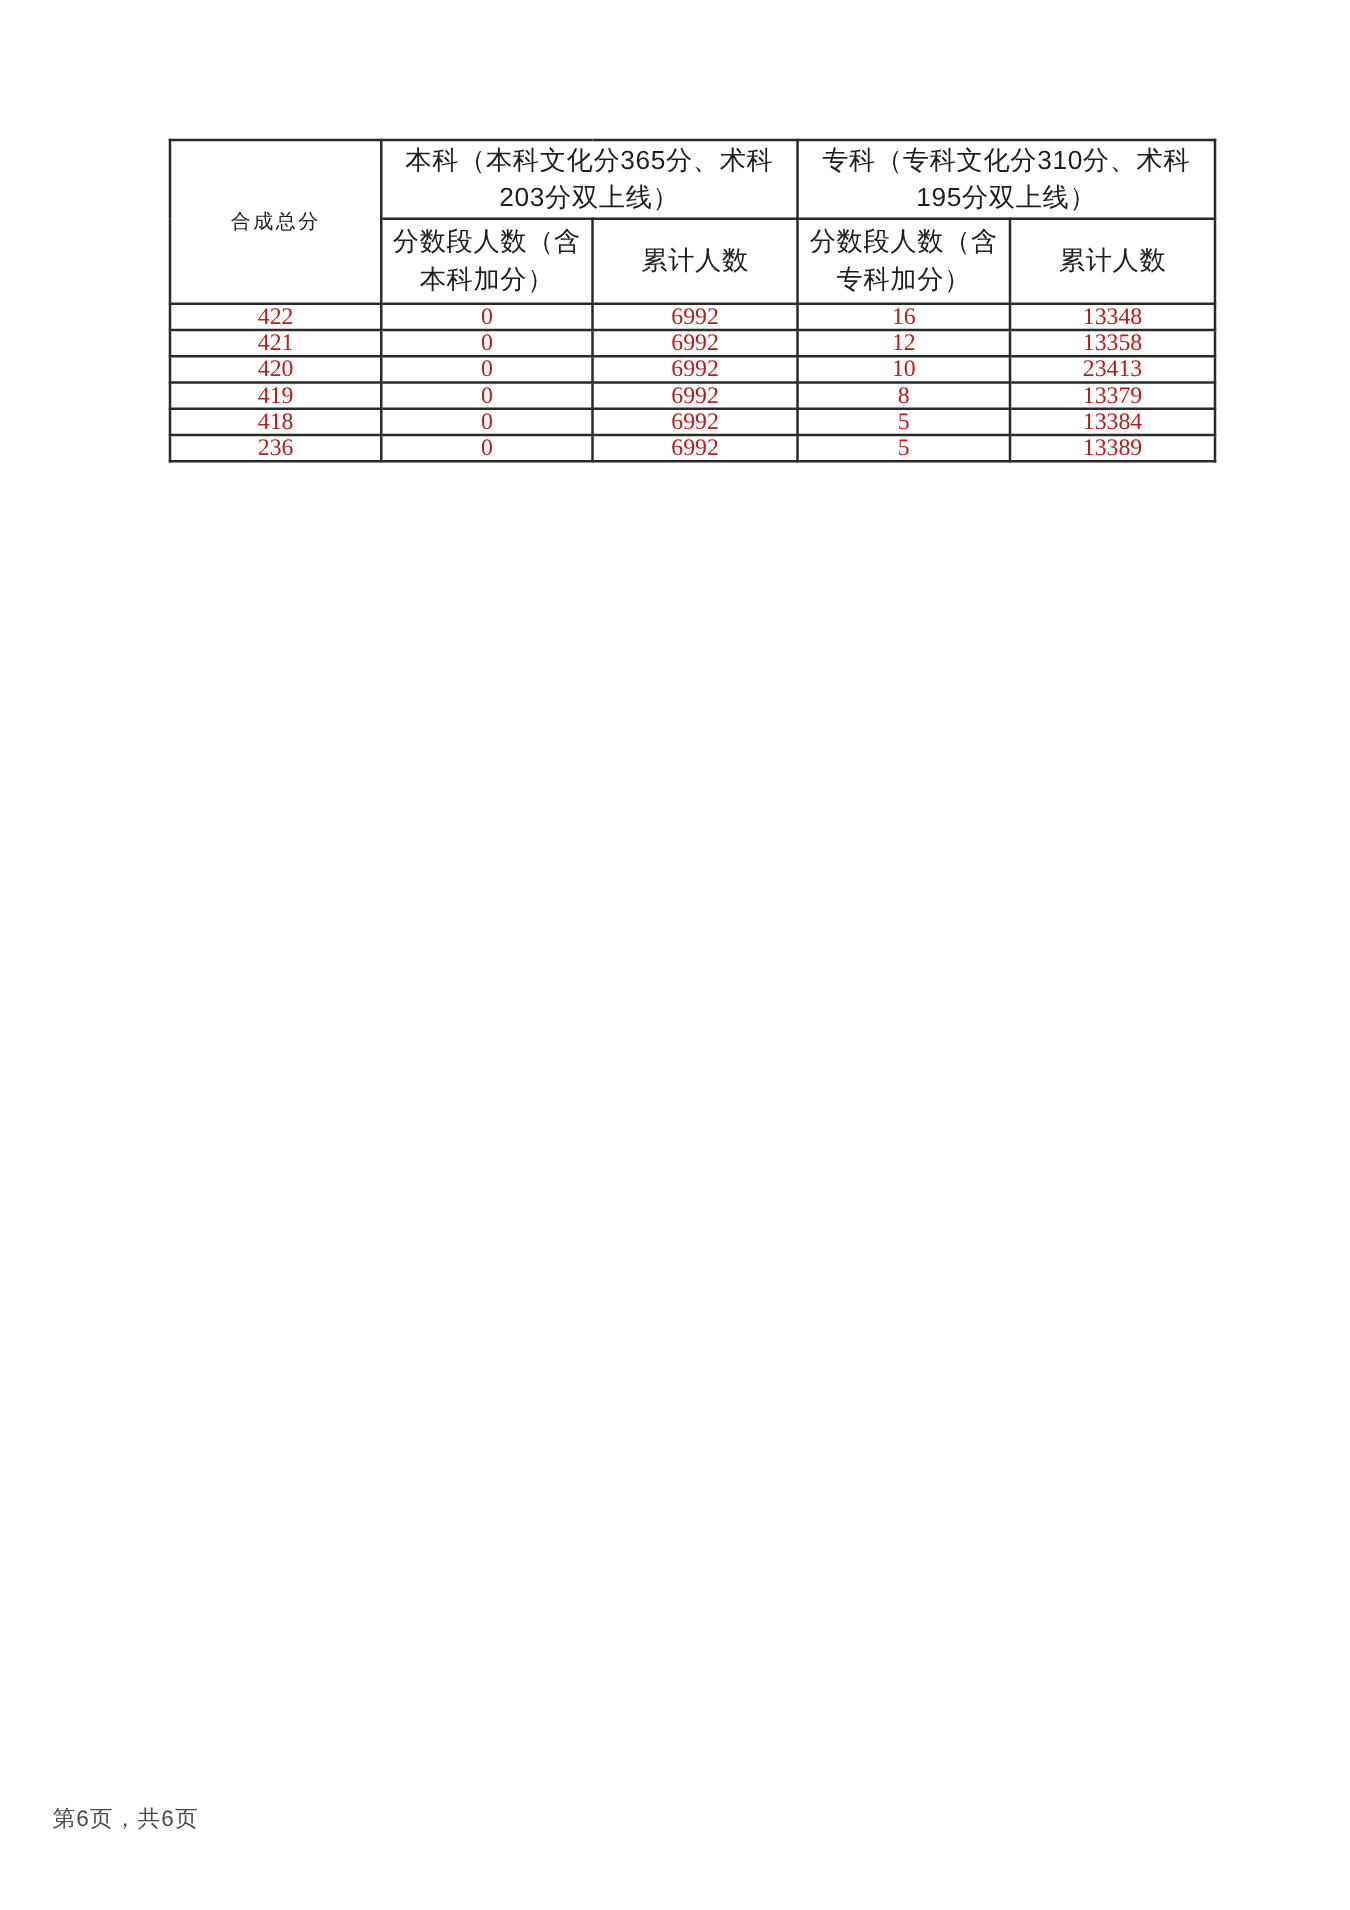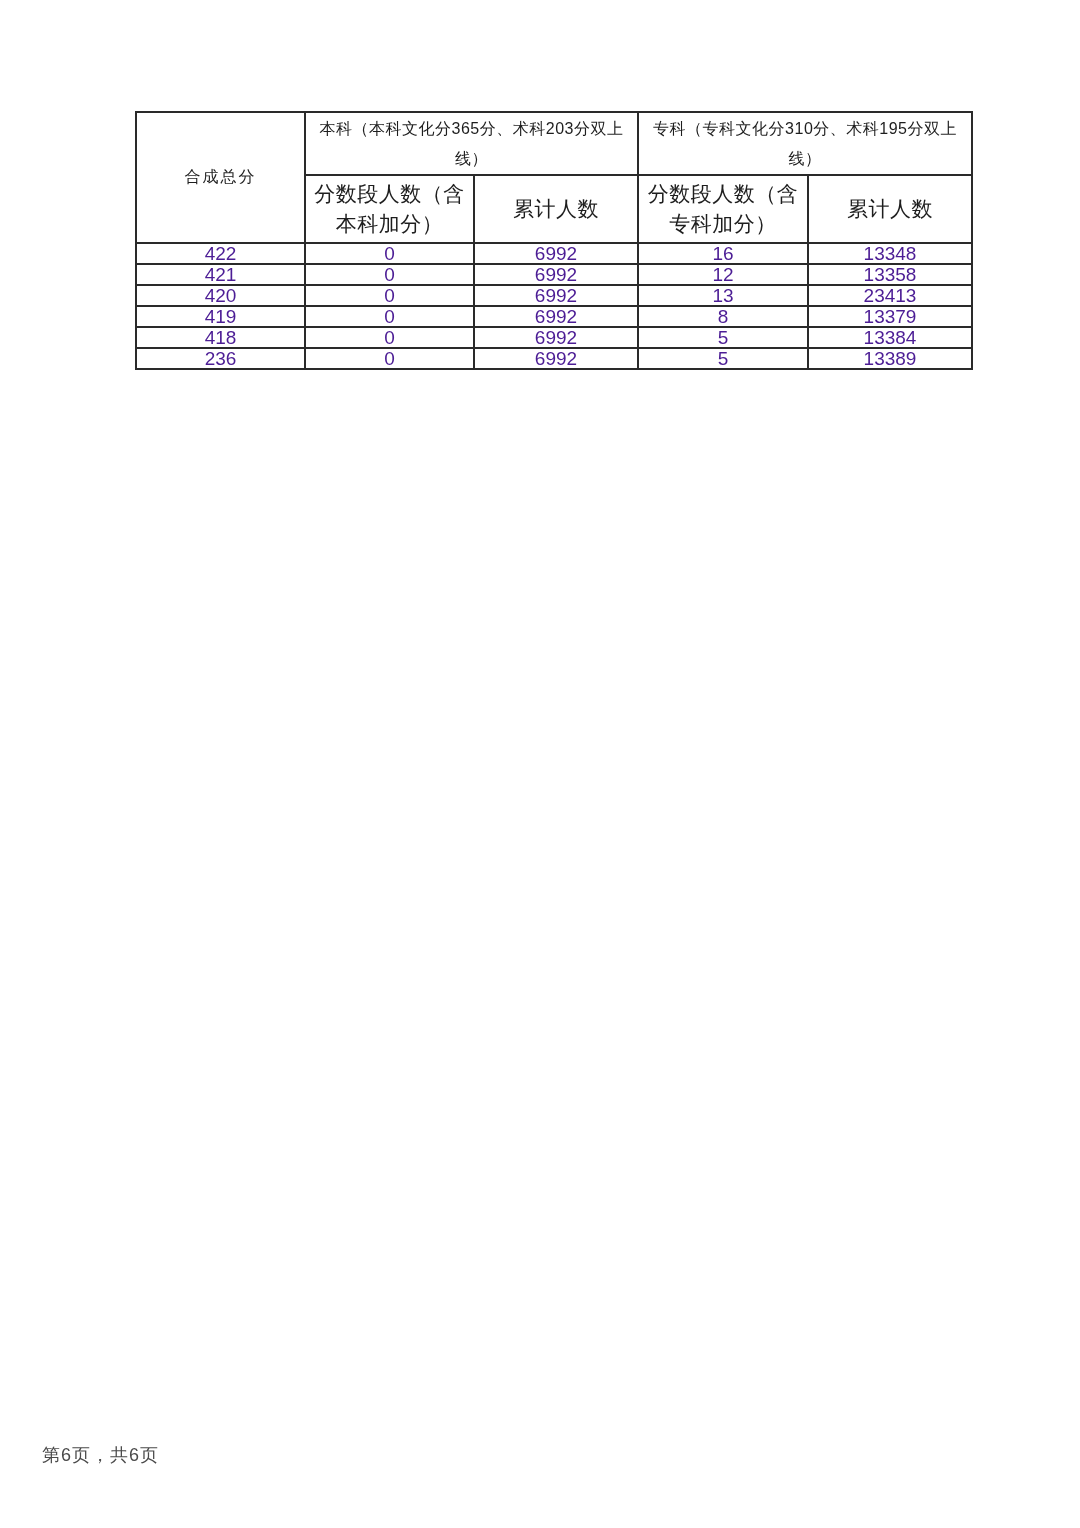--- a/index.html
+++ b/index.html
@@ -27,45 +27,45 @@
   table.score-table th,
   table.score-table td {
     border: 2px solid #2a2a2a;
     text-align: center;
     vertical-align: middle;
     font-weight: normal;
     overflow: hidden;
   }
   th.group-header {
     height: 63px;
-    font-size: 16px;
+    font-size: 21px;
     line-height: 30px;
     font-weight: 500;
     padding: 0 1px;
     letter-spacing: 0.5px;
   }
   th.sub-header {
     height: 68px;
     font-size: 21px;
     line-height: 30px;
     font-weight: 500;
     padding: 0 6px;
     letter-spacing: 0.5px;
   }
   th.composite-header {
     font-size: 16px;
     font-weight: 500;
     letter-spacing: 2px;
   }
   td.num-cell {
     height: 20px;
-    font-family: Liberation Sans, sans-serif;
+    font-family: Liberation Serif, serif;
     font-size: 19px;
     line-height: 1;
-    color: #4c1d95;
+    color: #b91c1c;
   }
   .page-footer {
     position: absolute;
     top: 1443px;
     left: 12px;
     width: 100%;
     font-size: 18px;
     letter-spacing: 1px;
     color: #4a4a4a;
     padding-left: 30px;
@@ -109,21 +109,21 @@
         <td class="num-cell">421</td>
         <td class="num-cell">0</td>
         <td class="num-cell">6992</td>
         <td class="num-cell">12</td>
         <td class="num-cell">13358</td>
       </tr>
       <tr>
         <td class="num-cell">420</td>
         <td class="num-cell">0</td>
         <td class="num-cell">6992</td>
-        <td class="num-cell">13</td>
+        <td class="num-cell">10</td>
         <td class="num-cell">23413</td>
       </tr>
       <tr>
         <td class="num-cell">419</td>
         <td class="num-cell">0</td>
         <td class="num-cell">6992</td>
         <td class="num-cell">8</td>
         <td class="num-cell">13379</td>
       </tr>
       <tr>

